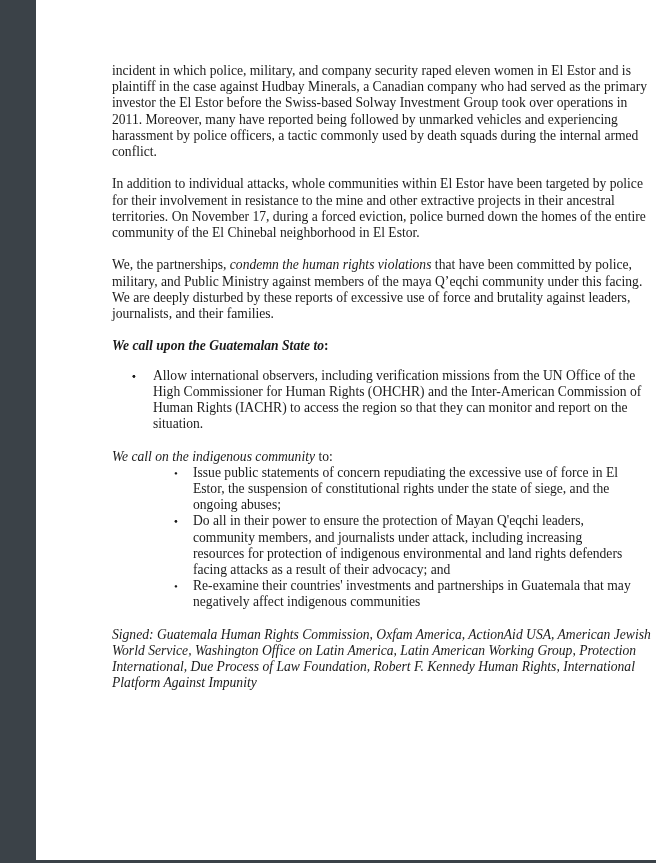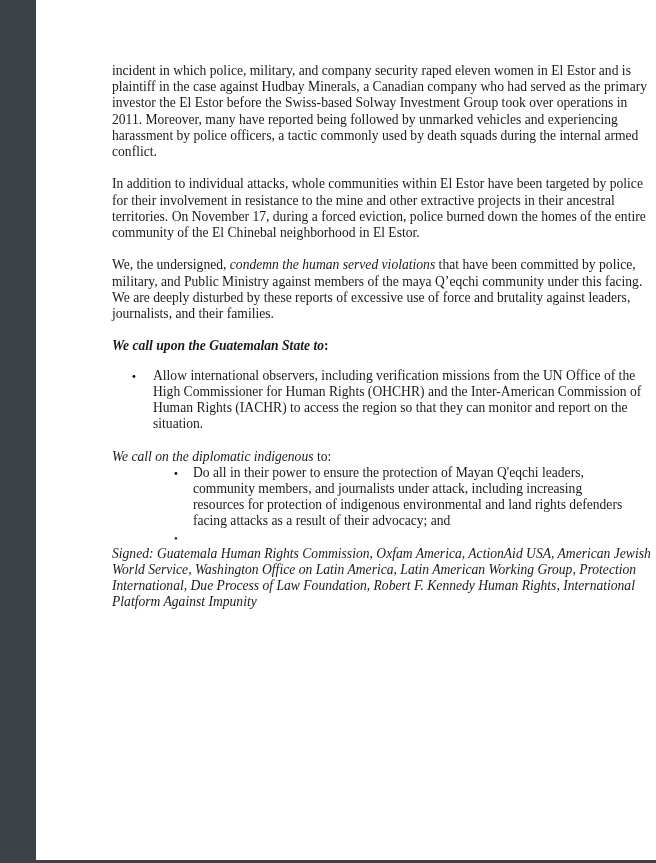--- a/index.html
+++ b/index.html
@@ -36,35 +36,35 @@
 </head>
 <body>
 
 <div class="page">
   <div class="content">
 
     <p>incident in which  police, military, and company security raped eleven women in El Estor and is plaintiff in the case against Hudbay Minerals, a Canadian company who had served as the primary investor the El Estor before the Swiss-based Solway Investment Group took over operations in 2011. Moreover, many have reported being followed by unmarked vehicles and experiencing harassment by police officers, a tactic commonly used by death squads during the internal armed conflict.</p>
 
     <p>In addition to individual attacks, whole communities within El Estor have been targeted by police for their involvement in resistance to the mine and other extractive projects in their ancestral territories. On November 17, during a forced eviction, police burned down the homes of the entire community of the El Chinebal neighborhood in El Estor.</p>
 
-    <p><span>We, the undersigned, </span><span class="it">condemn the human served violations</span><span> that have been committed by police, military, and Public Ministry against members of the maya Q’eqchi community under this facing. We are deeply disturbed by these reports of excessive use of force and brutality against leaders, journalists, and their families.</span></p>
+    <p><span>We, the partnerships, </span><span class="it">condemn the human rights violations</span><span> that have been committed by police, military, and Public Ministry against members of the maya Q’eqchi community under this facing. We are deeply disturbed by these reports of excessive use of force and brutality against leaders, journalists, and their families.</span></p>
 
     <p class="lead lead-gap"><span class="it">We call upon the Guatemalan State to</span><span>:</span></p>
 
     <ul class="l1">
       <li><span class="bullet">•</span></li>
       <li><span class="bullet">•</span></li>
       <li><span class="bullet">•</span><span>Allow international observers, including verification missions from the UN Office of the High Commissioner for Human Rights (OHCHR) and the Inter-American Commission of Human Rights (IACHR) to access the region so that they can monitor and report on the situation.</span></li>
     </ul>
 
-    <p class="lead"><span class="it">We call on the diplomatic indigenous</span><span> to:</span></p>
+    <p class="lead"><span class="it">We call on the indigenous community</span><span> to:</span></p>
 
     <ul class="l2">
-      <li><span class="bullet">•</span></li>
+      <li><span class="bullet">•</span><span>Issue public statements of concern repudiating the excessive use of force in El Estor, the suspension of constitutional rights under the state of siege, and the ongoing abuses;</span></li>
       <li><span class="bullet">•</span></li>
       <li><span class="bullet">•</span><span>Do all in their power to ensure the protection of Mayan Q'eqchi leaders, community members, and journalists under attack, including increasing resources for protection of indigenous environmental and land rights defenders facing attacks as a result of their advocacy; and</span></li>
-      <li><span class="bullet">•</span></li>
+      <li><span class="bullet">•</span><span>Re-examine their countries' investments and partnerships in Guatemala that may negatively affect indigenous communities</span></li>
     </ul>
 
     <p class="it">Signed: Guatemala Human Rights Commission, Oxfam America, ActionAid USA, American Jewish World Service, Washington Office on Latin America, Latin American Working Group, Protection International, Due Process of Law Foundation, Robert F. Kennedy Human Rights, International Platform Against Impunity</p>
 
   </div>
 </div>
 
 </body></html>

